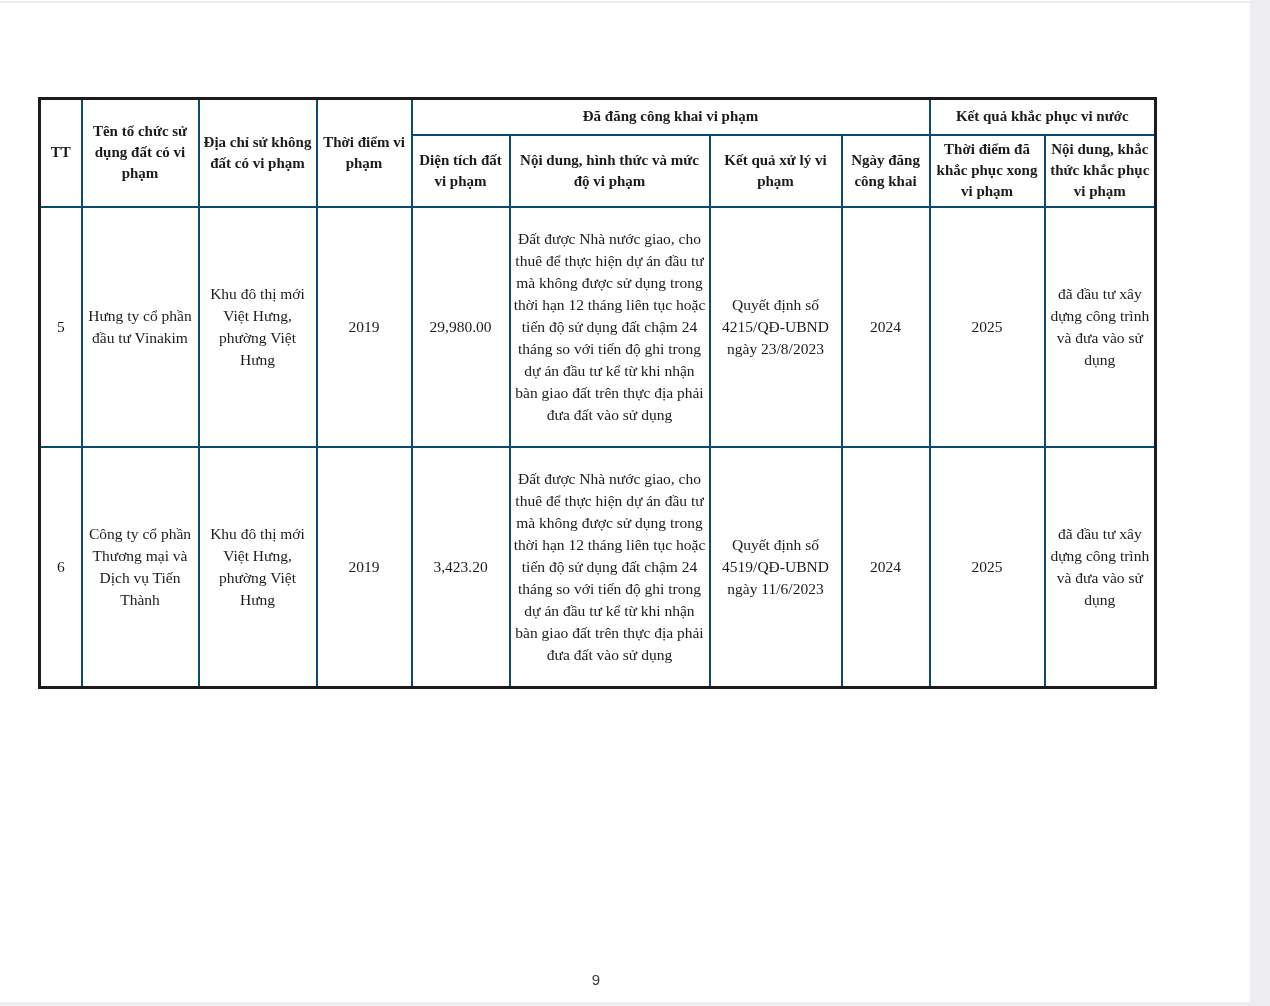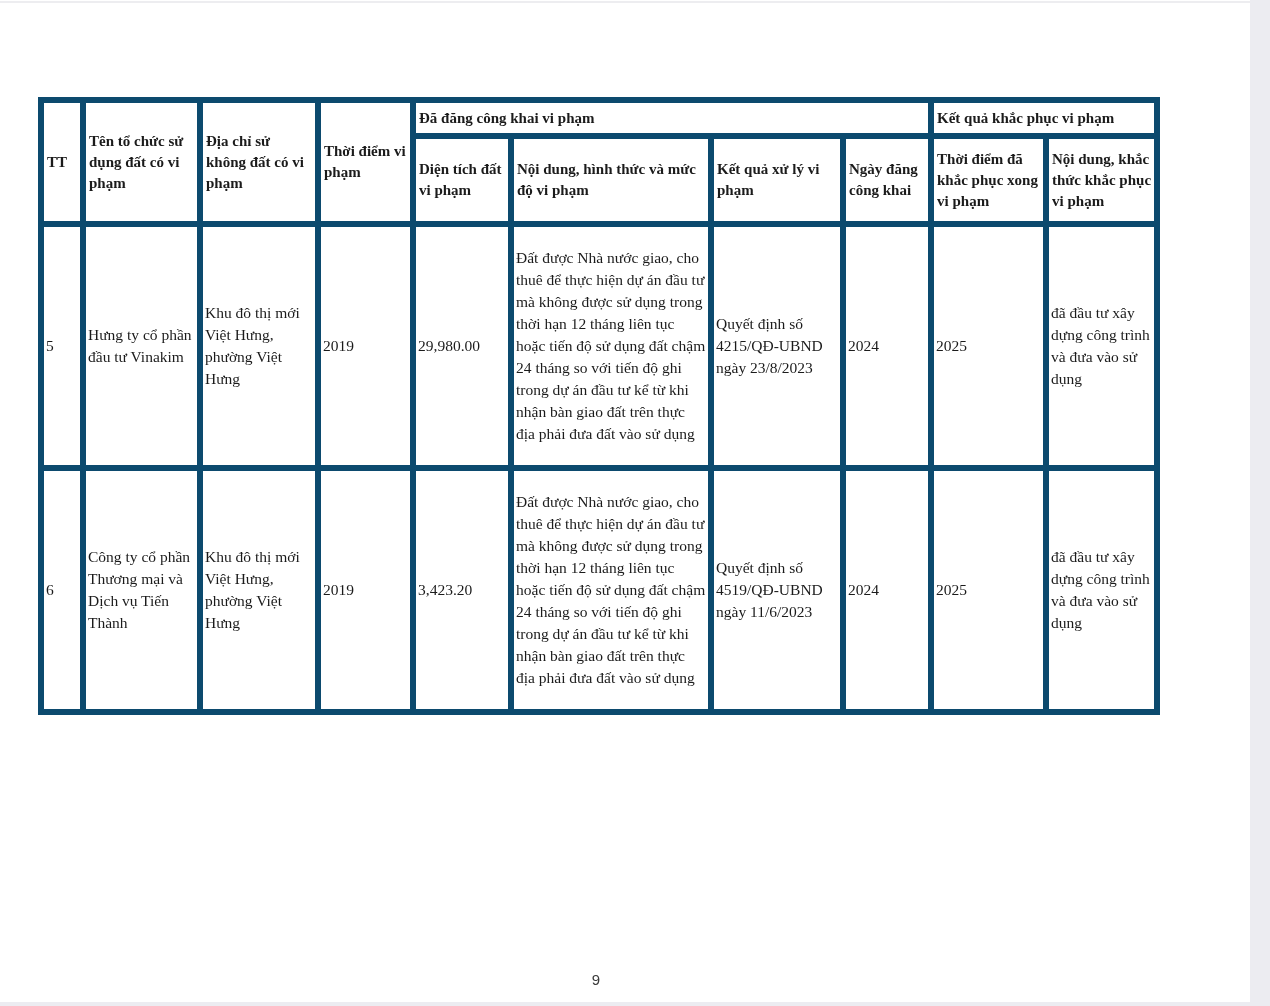--- a/index.html
+++ b/index.html
@@ -28,38 +28,38 @@
     background: #ececf1;
   }
   table.violations {
     position: absolute; left: 38px; top: 97px;
     width: 1116px;
     border-collapse: collapse;
     table-layout: fixed;
     border: 3px solid #1c1c1c;
   }
   .violations th, .violations td {
-    border: 6px solid #0c4a6e;
-    text-align: left;
+    border: 2px solid #0c4a6e;
+    text-align: center;
     vertical-align: middle;
     overflow: hidden;
   }
   .violations th {
     font-weight: bold;
     font-size: 15px;
     line-height: 21px;
     padding: 2px 3px;
   }
   .violations td {
     font-size: 15.5px;
     line-height: 22px;
     padding: 20px 2px;
   }
   tr.hrow1 { height: 36px; }
-  tr.hrow2 { height: 88px; }
+  tr.hrow2 { height: 72px; }
   tr.row-5 { height: 235px; }
   tr.row-6 { height: 240px; }
   .page-num {
     position: absolute; left: 560px; top: 971px;
     width: 72px;
     text-align: center;
     font-family: "Liberation Sans", sans-serif;
     font-size: 15px;
     color: #3a3a3a;
   }
@@ -84,21 +84,21 @@
     <col style="width:115px">
     <col style="width:111px">
   </colgroup>
   <thead>
     <tr class="hrow1">
       <th rowspan="2">TT</th>
       <th rowspan="2">Tên tổ chức sử dụng đất có vi phạm</th>
       <th rowspan="2">Địa chỉ sử không đất có vi phạm</th>
       <th rowspan="2">Thời điểm vi phạm</th>
       <th colspan="4">Đã đăng công khai vi phạm</th>
-      <th colspan="2">Kết quả khắc phục vi phạm</th>
+      <th colspan="2">Kết quả khắc phục vi nước</th>
     </tr>
     <tr class="hrow2">
       <th>Diện tích đất vi phạm</th>
       <th>Nội dung, hình thức và mức độ vi phạm</th>
       <th>Kết quả xử lý vi phạm</th>
       <th>Ngày đăng công khai</th>
       <th>Thời điểm đã khắc phục xong vi phạm</th>
       <th>Nội dung, khắc thức khắc phục vi phạm</th>
     </tr>
   </thead>

